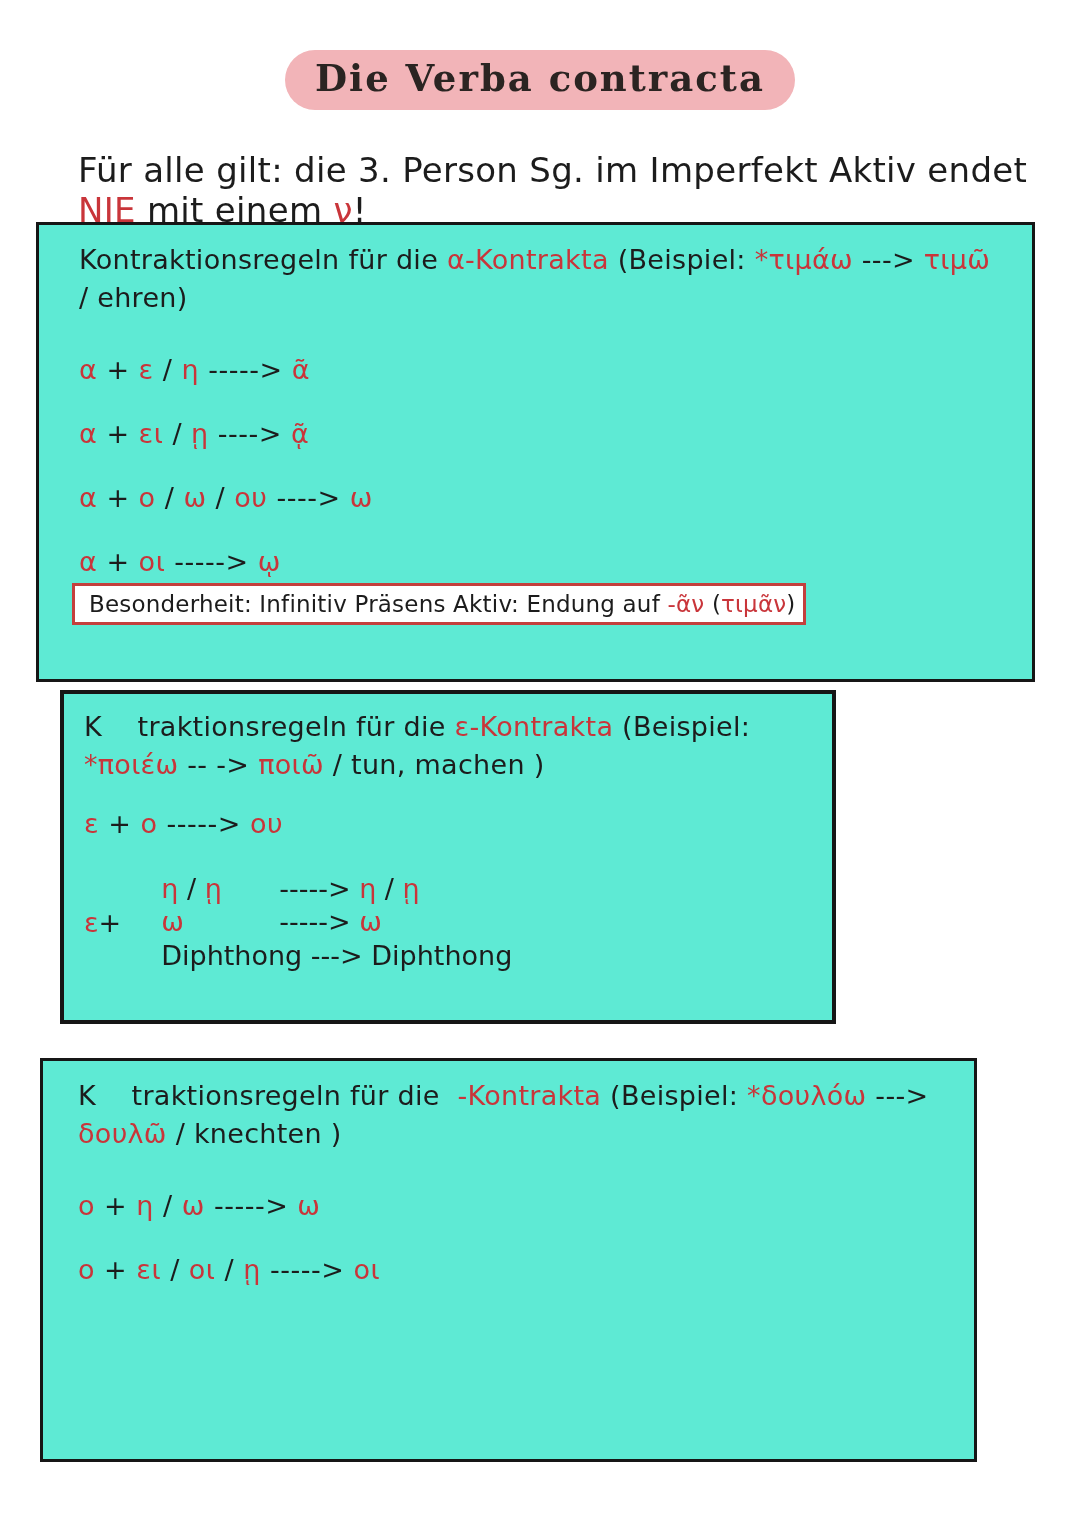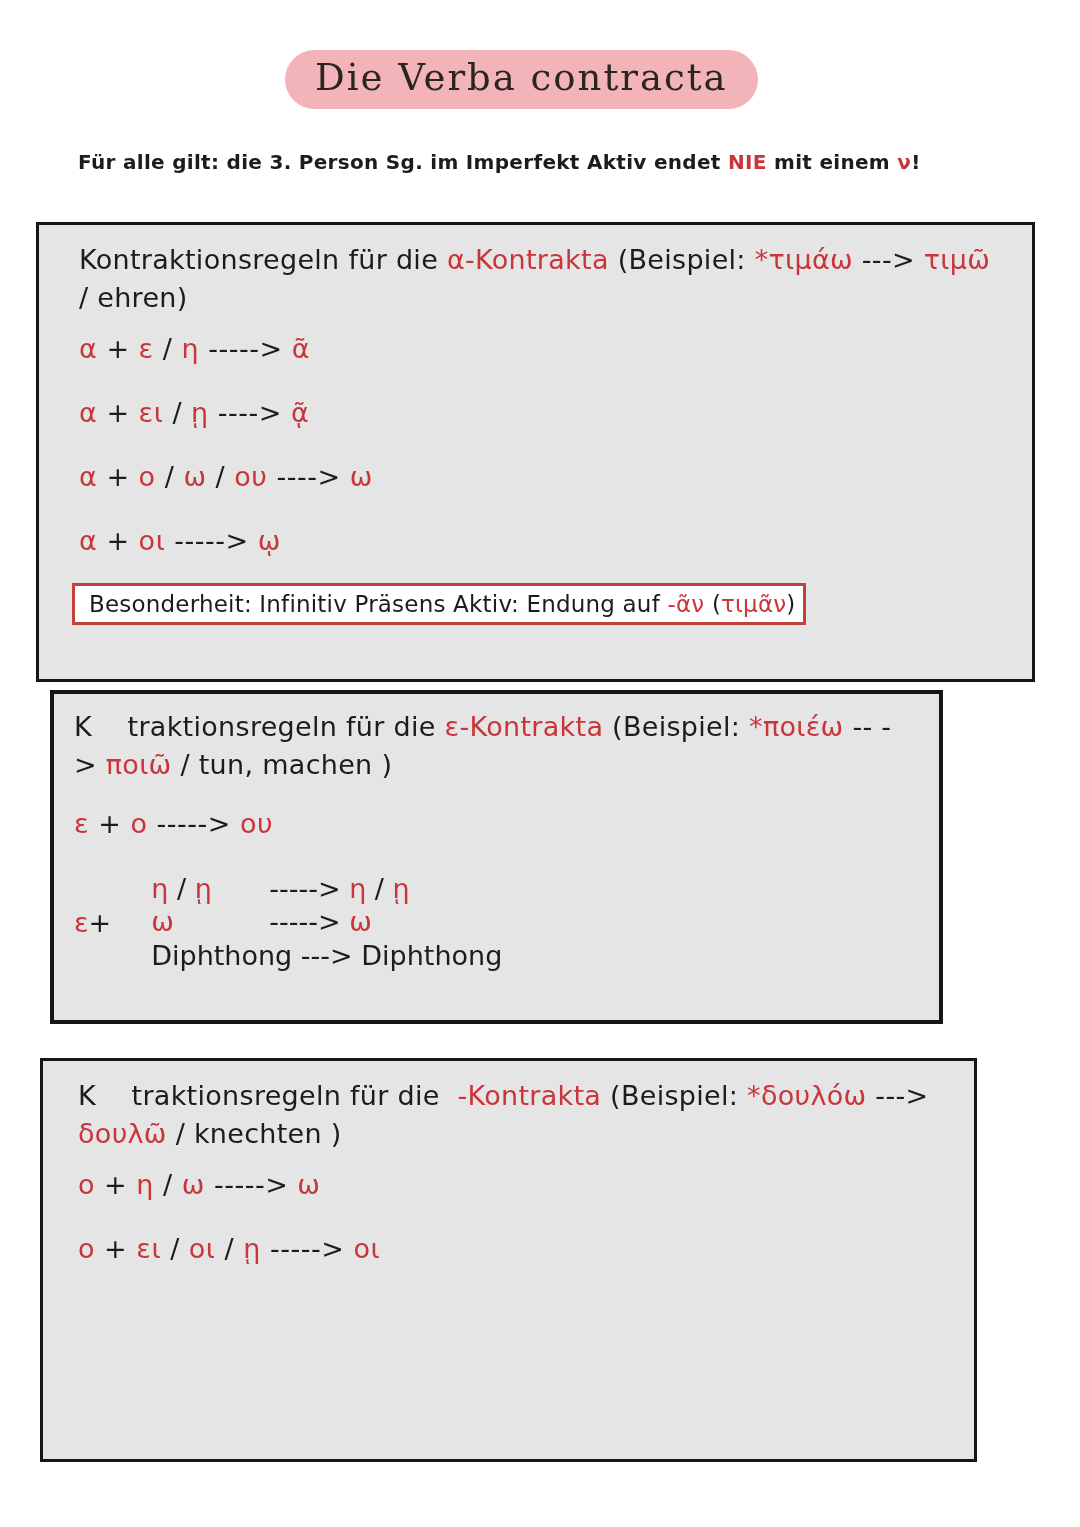--- a/index.html
+++ b/index.html
@@ -6,36 +6,36 @@
   body{
     width:1080px;height:1527px;background:#ffffff;
     font-family:"DejaVu Sans", sans-serif;color:#1c1c1c;
     position:relative;overflow:hidden;
   }
   .page{position:relative;width:1080px;height:1527px;}
   .title-row{position:absolute;left:285px;top:50px;}
   .title-pill{
     display:inline-block;background:#f2b4b8;border-radius:30px;
     padding:6px 30px 10px 30px;
-    font-family:"DejaVu Serif", serif;font-weight:normal;font-size:37px;
+    font-family:"DejaVu Serif", serif;font-weight:bold;font-size:37px;
     letter-spacing:2px;color:#2b2422;
   }
   .intro{
     position:absolute;left:78px;top:150px;margin:0;
-    font-size:20px;white-space:pre-wrap;letter-spacing:0.3px;font-weight:bold;
+    font-size:34px;white-space:pre-wrap;letter-spacing:0.3px;
   }
-  .box{position:absolute;box-sizing:border-box;background:#e5e5e5;}
+  .box{position:absolute;box-sizing:border-box;background:#5eead4;}
   .box1{left:36px;top:222px;width:999px;height:460px;border:3px solid #161616;padding:16px 28px 0 40px;}
-  .box2{left:50px;top:690px;width:893px;height:334px;border:4px solid #161616;padding:14px 28px 0 20px;}
+  .box2{left:60px;top:690px;width:776px;height:334px;border:4px solid #161616;padding:14px 28px 0 20px;}
   .box3{left:40px;top:1058px;width:937px;height:404px;border:3px solid #161616;padding:16px 24px 0 35px;}
   .heading{
     margin:0;font-size:27px;font-weight:normal;line-height:1.4;
     white-space:pre-wrap;letter-spacing:0.3px;
   }
-  .rules{margin-top:16px;}
+  .rules{margin-top:37px;}
   .rule{
     font-size:27px;margin-bottom:33px;white-space:pre-wrap;letter-spacing:0.5px;
   }
   .box2 .rules{margin-top:24px;}
   .compound{display:flex;align-items:center;margin-top:14px;}
   .comp-prefix{font-size:27px;white-space:pre;margin-right:24px;}
   .comp-rows{display:flex;flex-direction:column;}
   .comp-row{display:flex;font-size:27px;line-height:1.25;white-space:pre;margin-left:16px;}
   .comp-left{display:inline-block;min-width:118px;white-space:pre;}
   .note{

